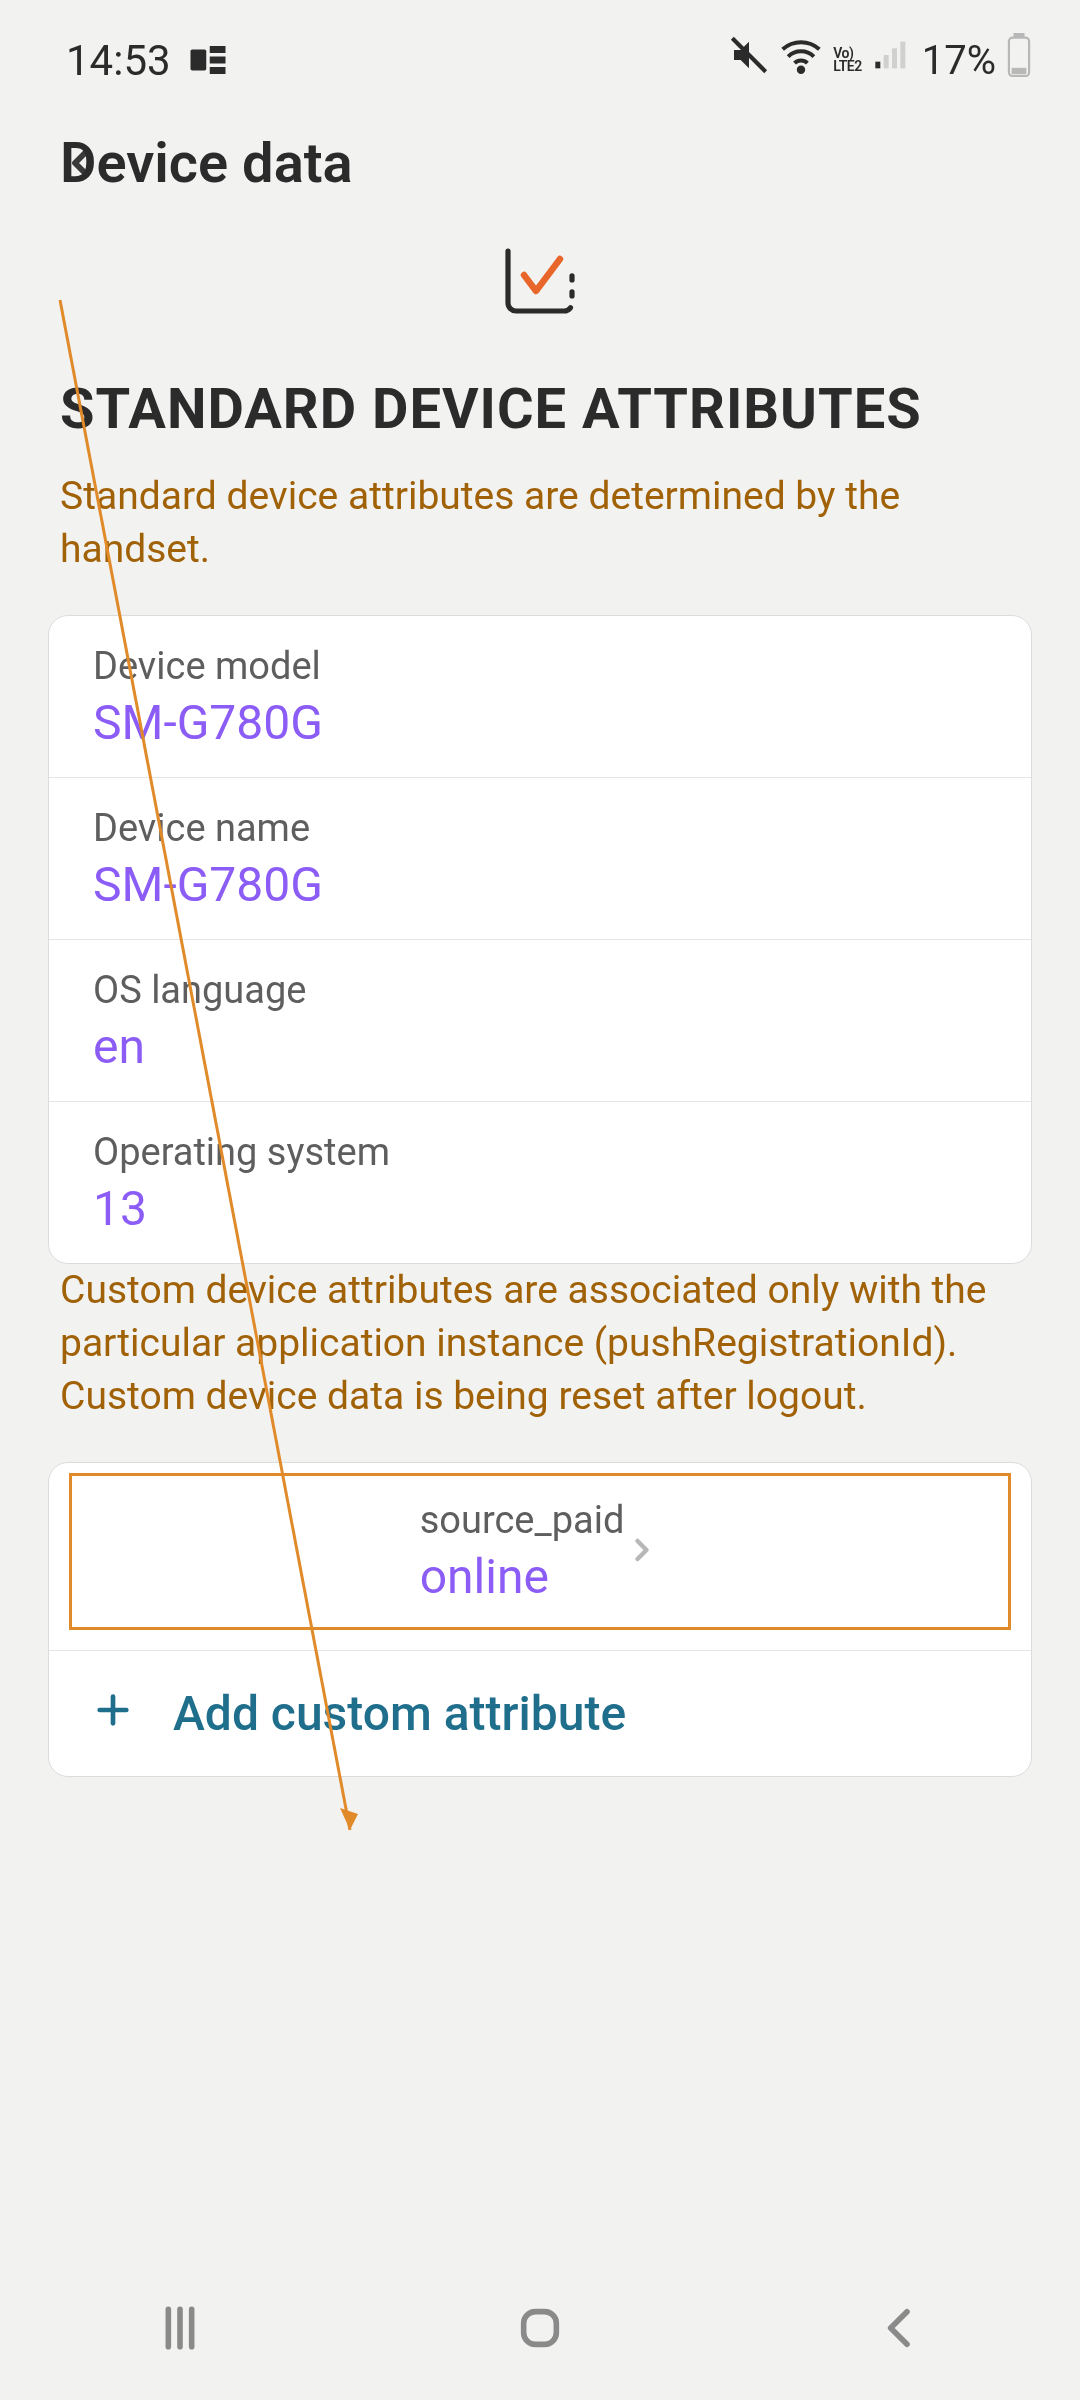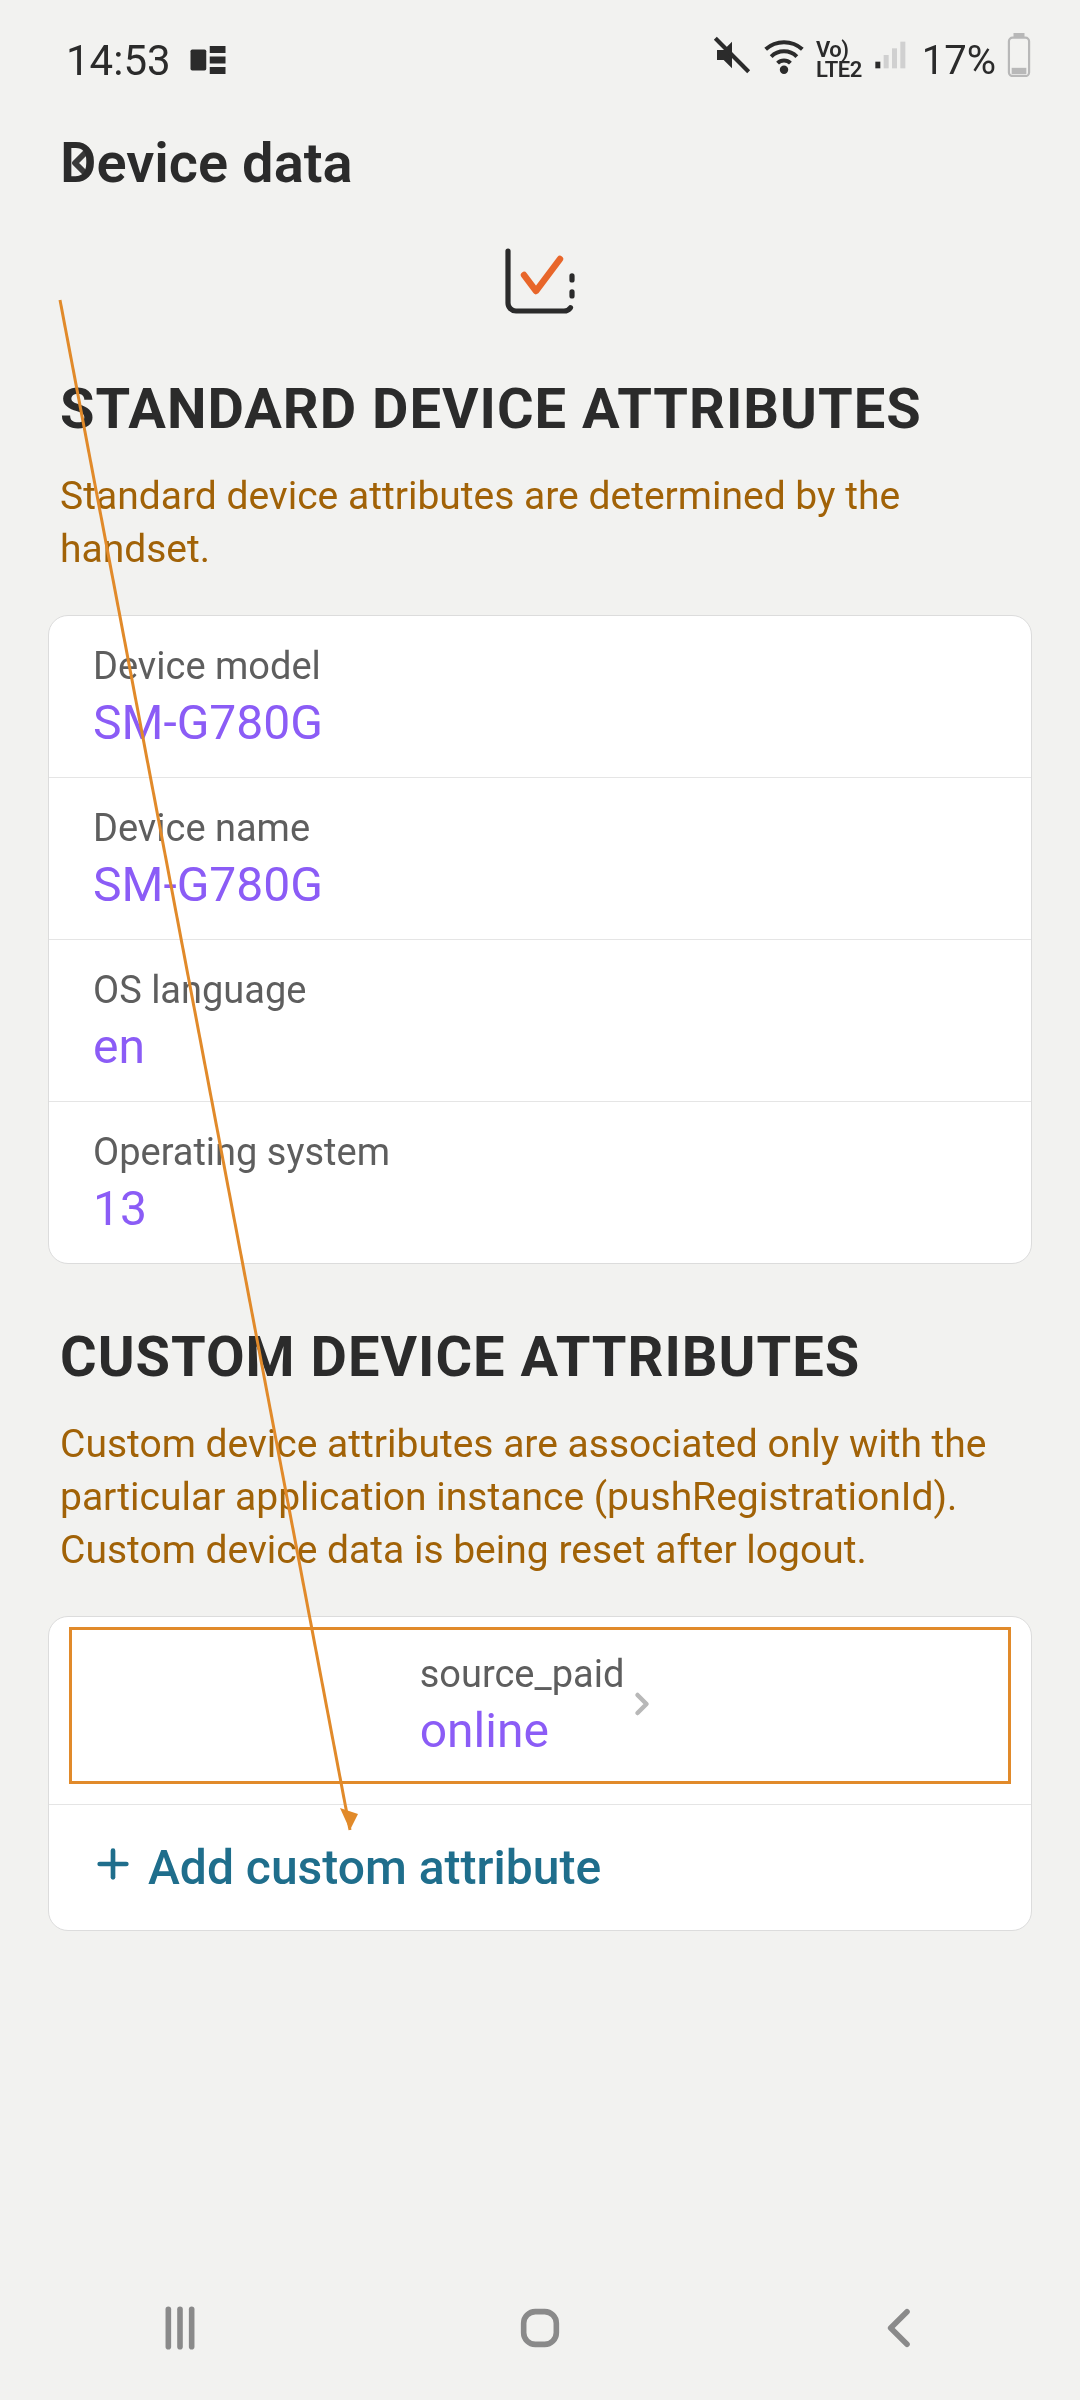--- a/index.html
+++ b/index.html
@@ -100,21 +100,21 @@
     align-items: center;
     justify-content: center;
   }
   .row-highlight-inner {}
   .chevron { color: #b8b8b8; }
 
   
   .add-row {
     display: flex;
     align-items: center;
-    gap: 15px;
+    gap: 40px;
     padding: 34px 44px;
     color: #1f6e8c;
     font-size: 48px;
     font-weight: 500;
     border-top: 1px solid #e5e5e5;
     margin-top: 20px;
   }
   .add-row .plus { font-size: 48px; font-weight: 400; color:#1f6e8c; }
 
   
@@ -161,21 +161,21 @@
         </svg>
     </span>
     <span>
       <svg width="44" height="44" viewBox="0 0 24 24" fill="none" stroke="#2b2b2b" stroke-width="2.2">
           <path d="M2 8.82a15 15 0 0 1 20 0"></path>
           <path d="M5 12.86a10 10 0 0 1 14 0"></path>
           <path d="M8.5 16.43a5 5 0 0 1 7 0"></path>
           <circle cx="12" cy="20" r="1.2" fill="#2b2b2b"></circle>
         </svg>
     </span>
-    <span style="font-size:22px;line-height:0.9;font-weight:600;letter-spacing:-0.5px;">Vo)<br>LTE2</span>
+    <span style="font-size:14px;line-height:0.9;font-weight:600;letter-spacing:-0.5px;">Vo)<br>LTE2</span>
     <span>
       <svg width="40" height="40" viewBox="0 0 24 24">
           <rect x="2" y="16" width="3" height="4" fill="#2b2b2b"></rect>
           <rect x="7" y="12" width="3" height="8" fill="#d0d0d0"></rect>
           <rect x="12" y="8" width="3" height="12" fill="#d0d0d0"></rect>
           <rect x="17" y="4" width="3" height="16" fill="#d0d0d0"></rect>
         </svg>
     </span>
     <span style="font-size:40px;">17%</span>
     <span>
@@ -221,21 +221,20 @@
     <div class="row-label">OS language</div>
     <div class="row-value">en</div>
   </div>
   <div class="row">
     <div class="row-label">Operating system</div>
     <div class="row-value">13</div>
   </div>
 </div>
 
 <div class="section">
-  <div class="section-title">CUSTOM DEVICE ATTRIBUTES</div>
   <div class="section-desc">Custom device attributes are associated only with the particular application instance (pushRegistrationId). Custom device data is being reset after logout.</div>
 </div>
 <div class="card">
   <div class="row-highlight">
     <div class="row-highlight-inner">
       <div class="row-label">source_paid</div>
       <div class="row-value">online</div>
     </div>
     <span class="chevron">
       <svg width="36" height="36" viewBox="0 0 24 24" fill="none" stroke="#b8b8b8" stroke-width="3" stroke-linecap="round" stroke-linejoin="round">

